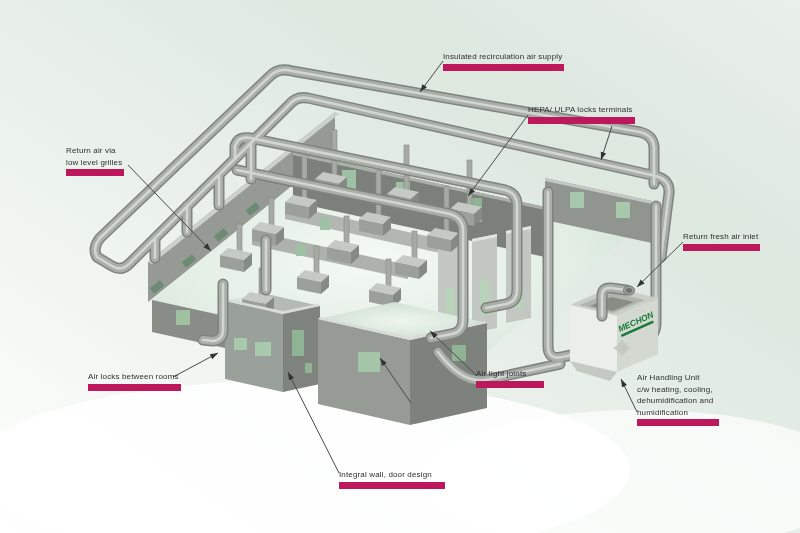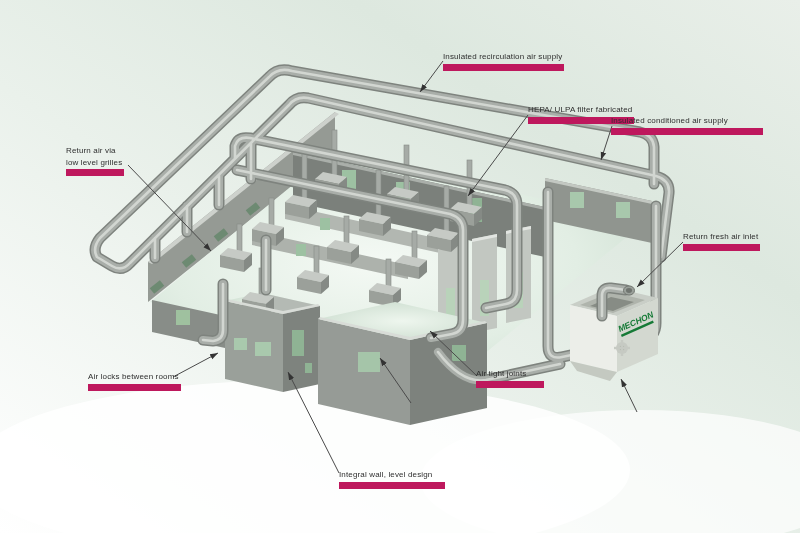--- a/index.html
+++ b/index.html
@@ -198,21 +198,24 @@
     <path class="ldr" marker-end="url(#arr)" d="M 683,242 L 637,287"></path>
     <path class="ldr" marker-end="url(#arr)" d="M 637,412 L 621,379"></path>
     <path class="ldr" marker-end="url(#arr)" d="M 173,377 L 218,353"></path>
     <path class="ldr" marker-end="url(#arr)" d="M 339,473 L 288,372"></path>
     <path class="ldr" marker-end="url(#arr)" d="M 411,403 L 380,358"></path>
     <path class="ldr" marker-end="url(#arr)" d="M 477,376 L 430,331"></path>
   </g>
 </svg>
 
 <div class="lbl" style="left:443px;top:51px;min-width:114px">Insulated recirculation air supply</div>
-<div class="lbl" style="left:528px;top:104px;min-width:95px">HEPA/ ULPA filter fabricated</div>
-<div class="lbl" style="left:611px;top:115px;min-width:150px">Insulated conditioned air supply</div>
+<div class="lbl" style="left:528px;top:104px;min-width:95px">HEPA/ ULPA locks terminals</div>
 <div class="lbl" style="left:66px;top:145px">Return air via
 low level grilles</div>
 <div class="lbl" style="left:683px;top:231px">Return fresh air inlet</div>
+<div class="lbl" style="left:637px;top:372px;min-width:80px">Air Handling Unit
+c/w heating, cooling,
+dehumidification and
+humidification</div>
 <div class="lbl" style="left:88px;top:371px">Air locks between rooms</div>
-<div class="lbl" style="left:339px;top:469px;min-width:104px">Integral wall, level design</div>
+<div class="lbl" style="left:339px;top:469px;min-width:104px">Integral wall, door design</div>
 <div class="lbl" style="left:476px;top:368px;min-width:66px">Air tight joints</div>
 </div>
 
 </body></html>

